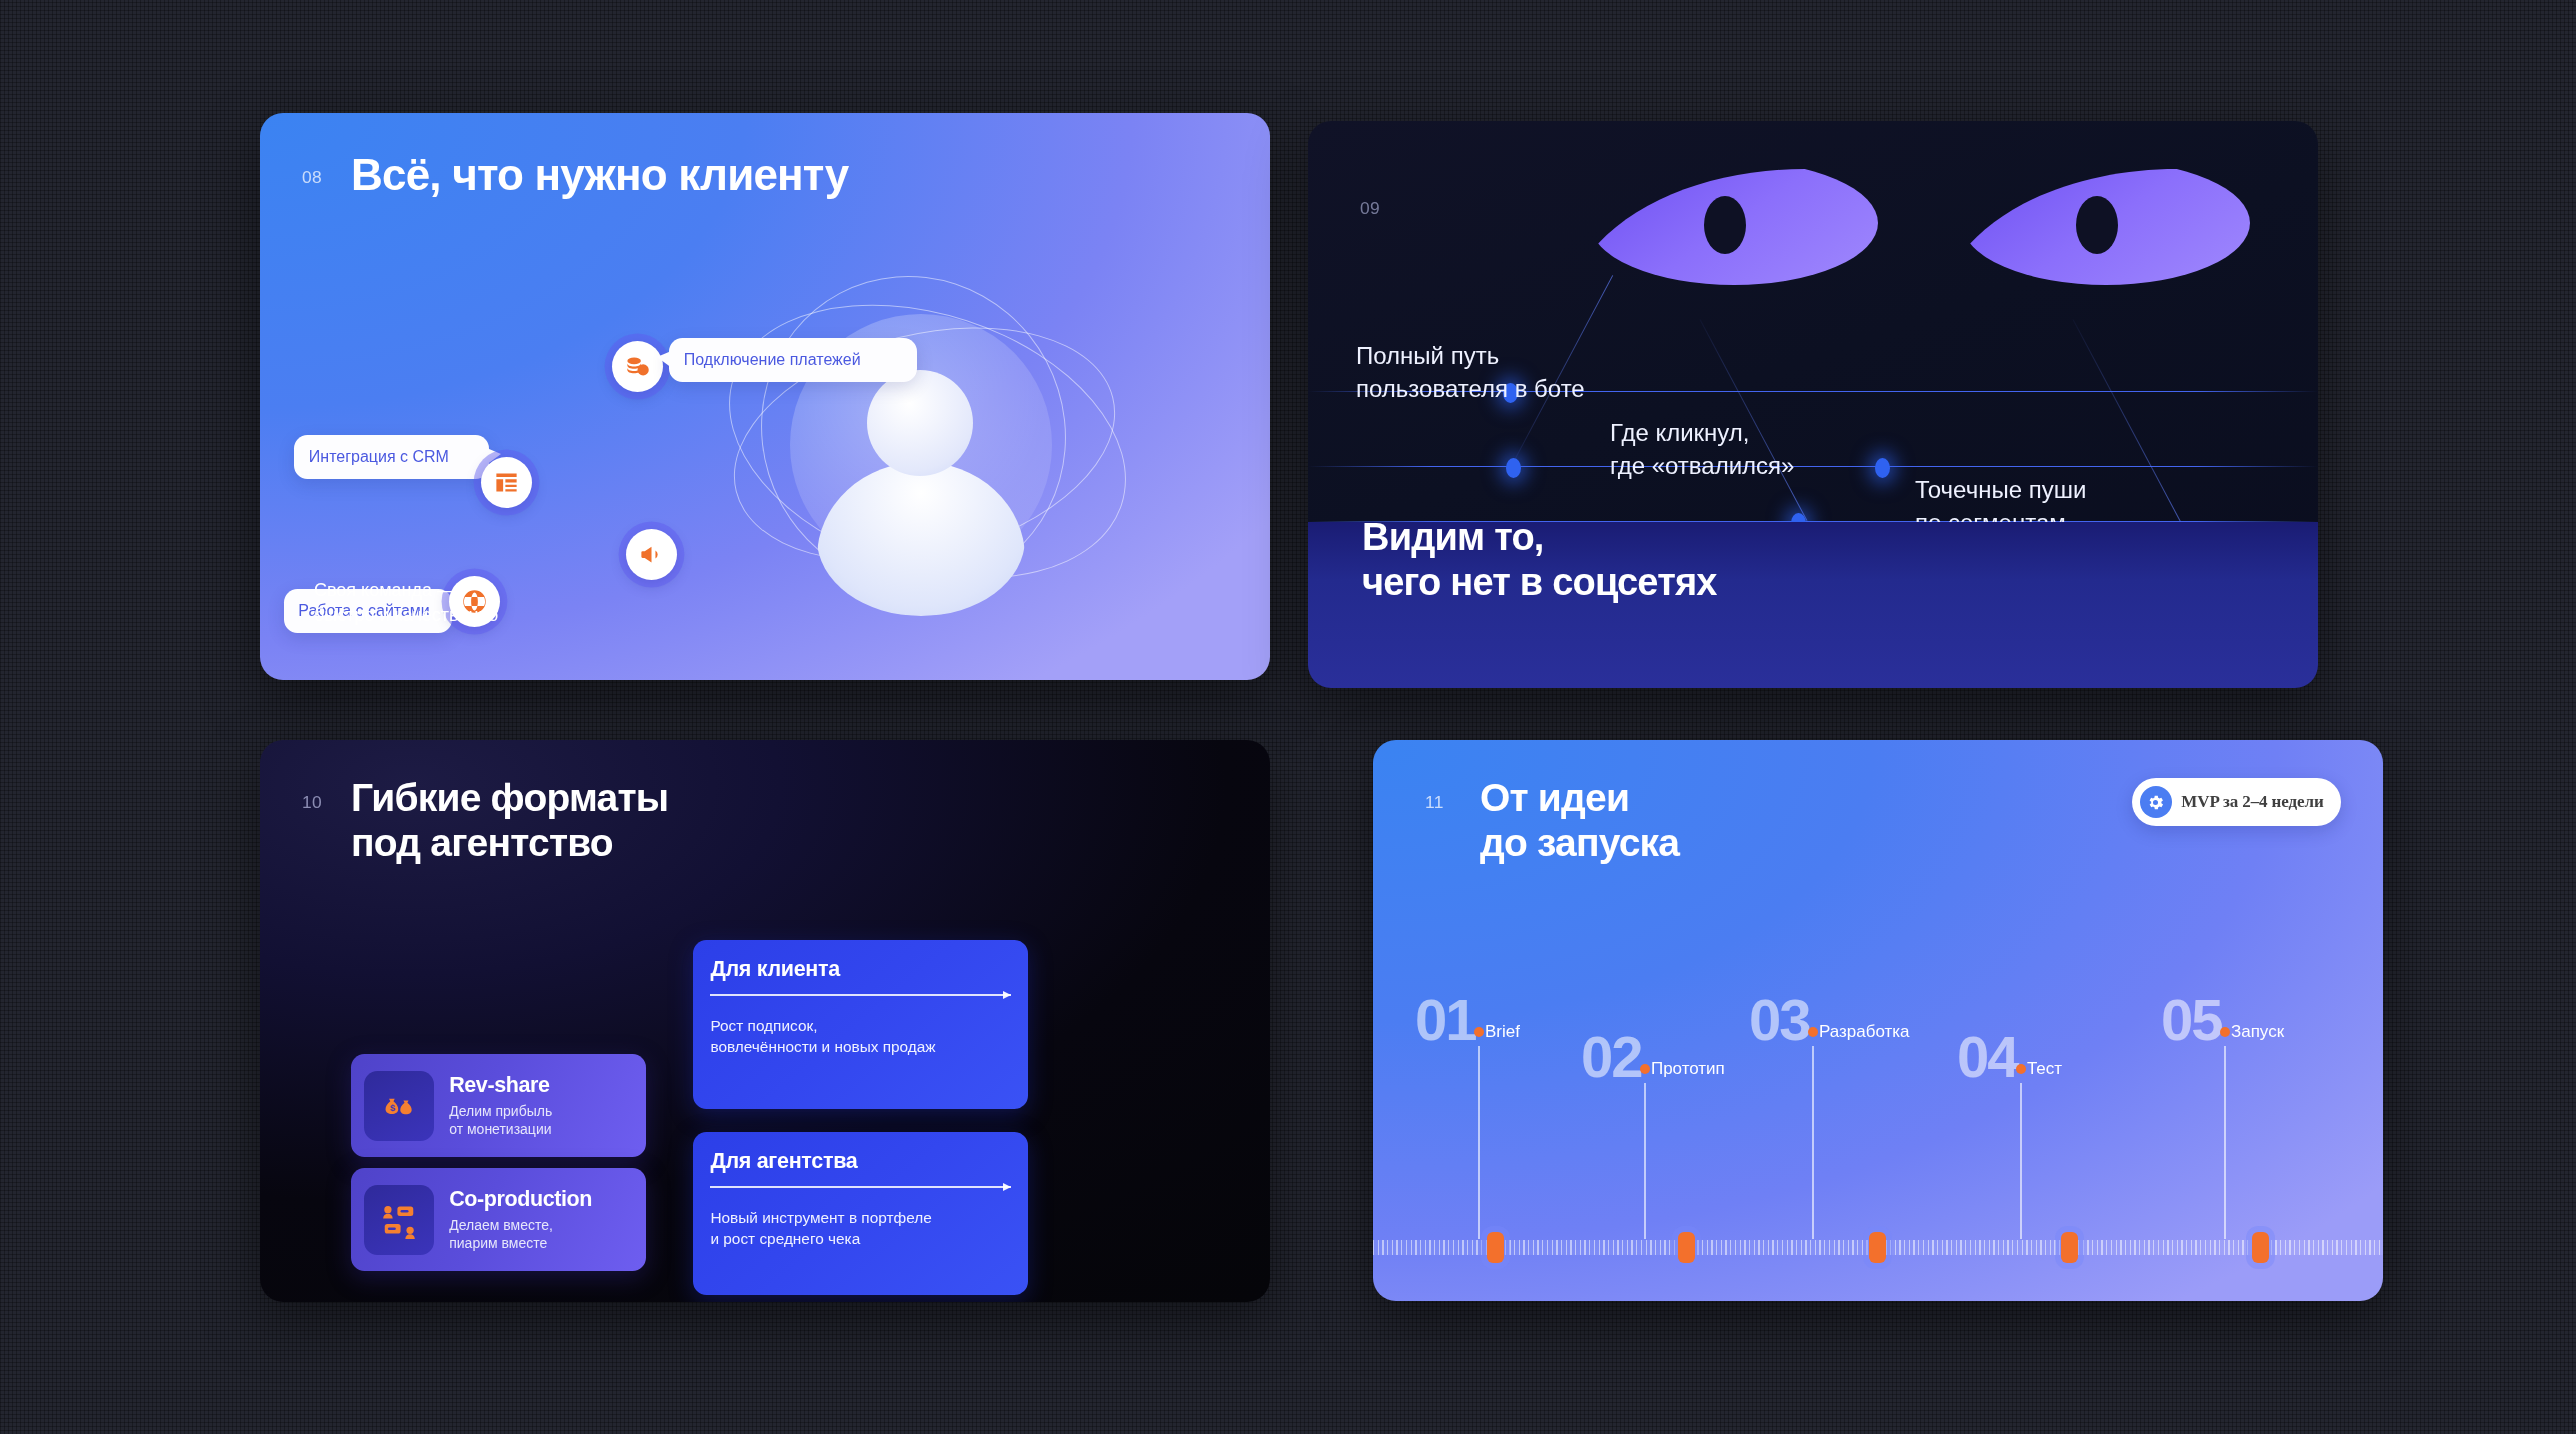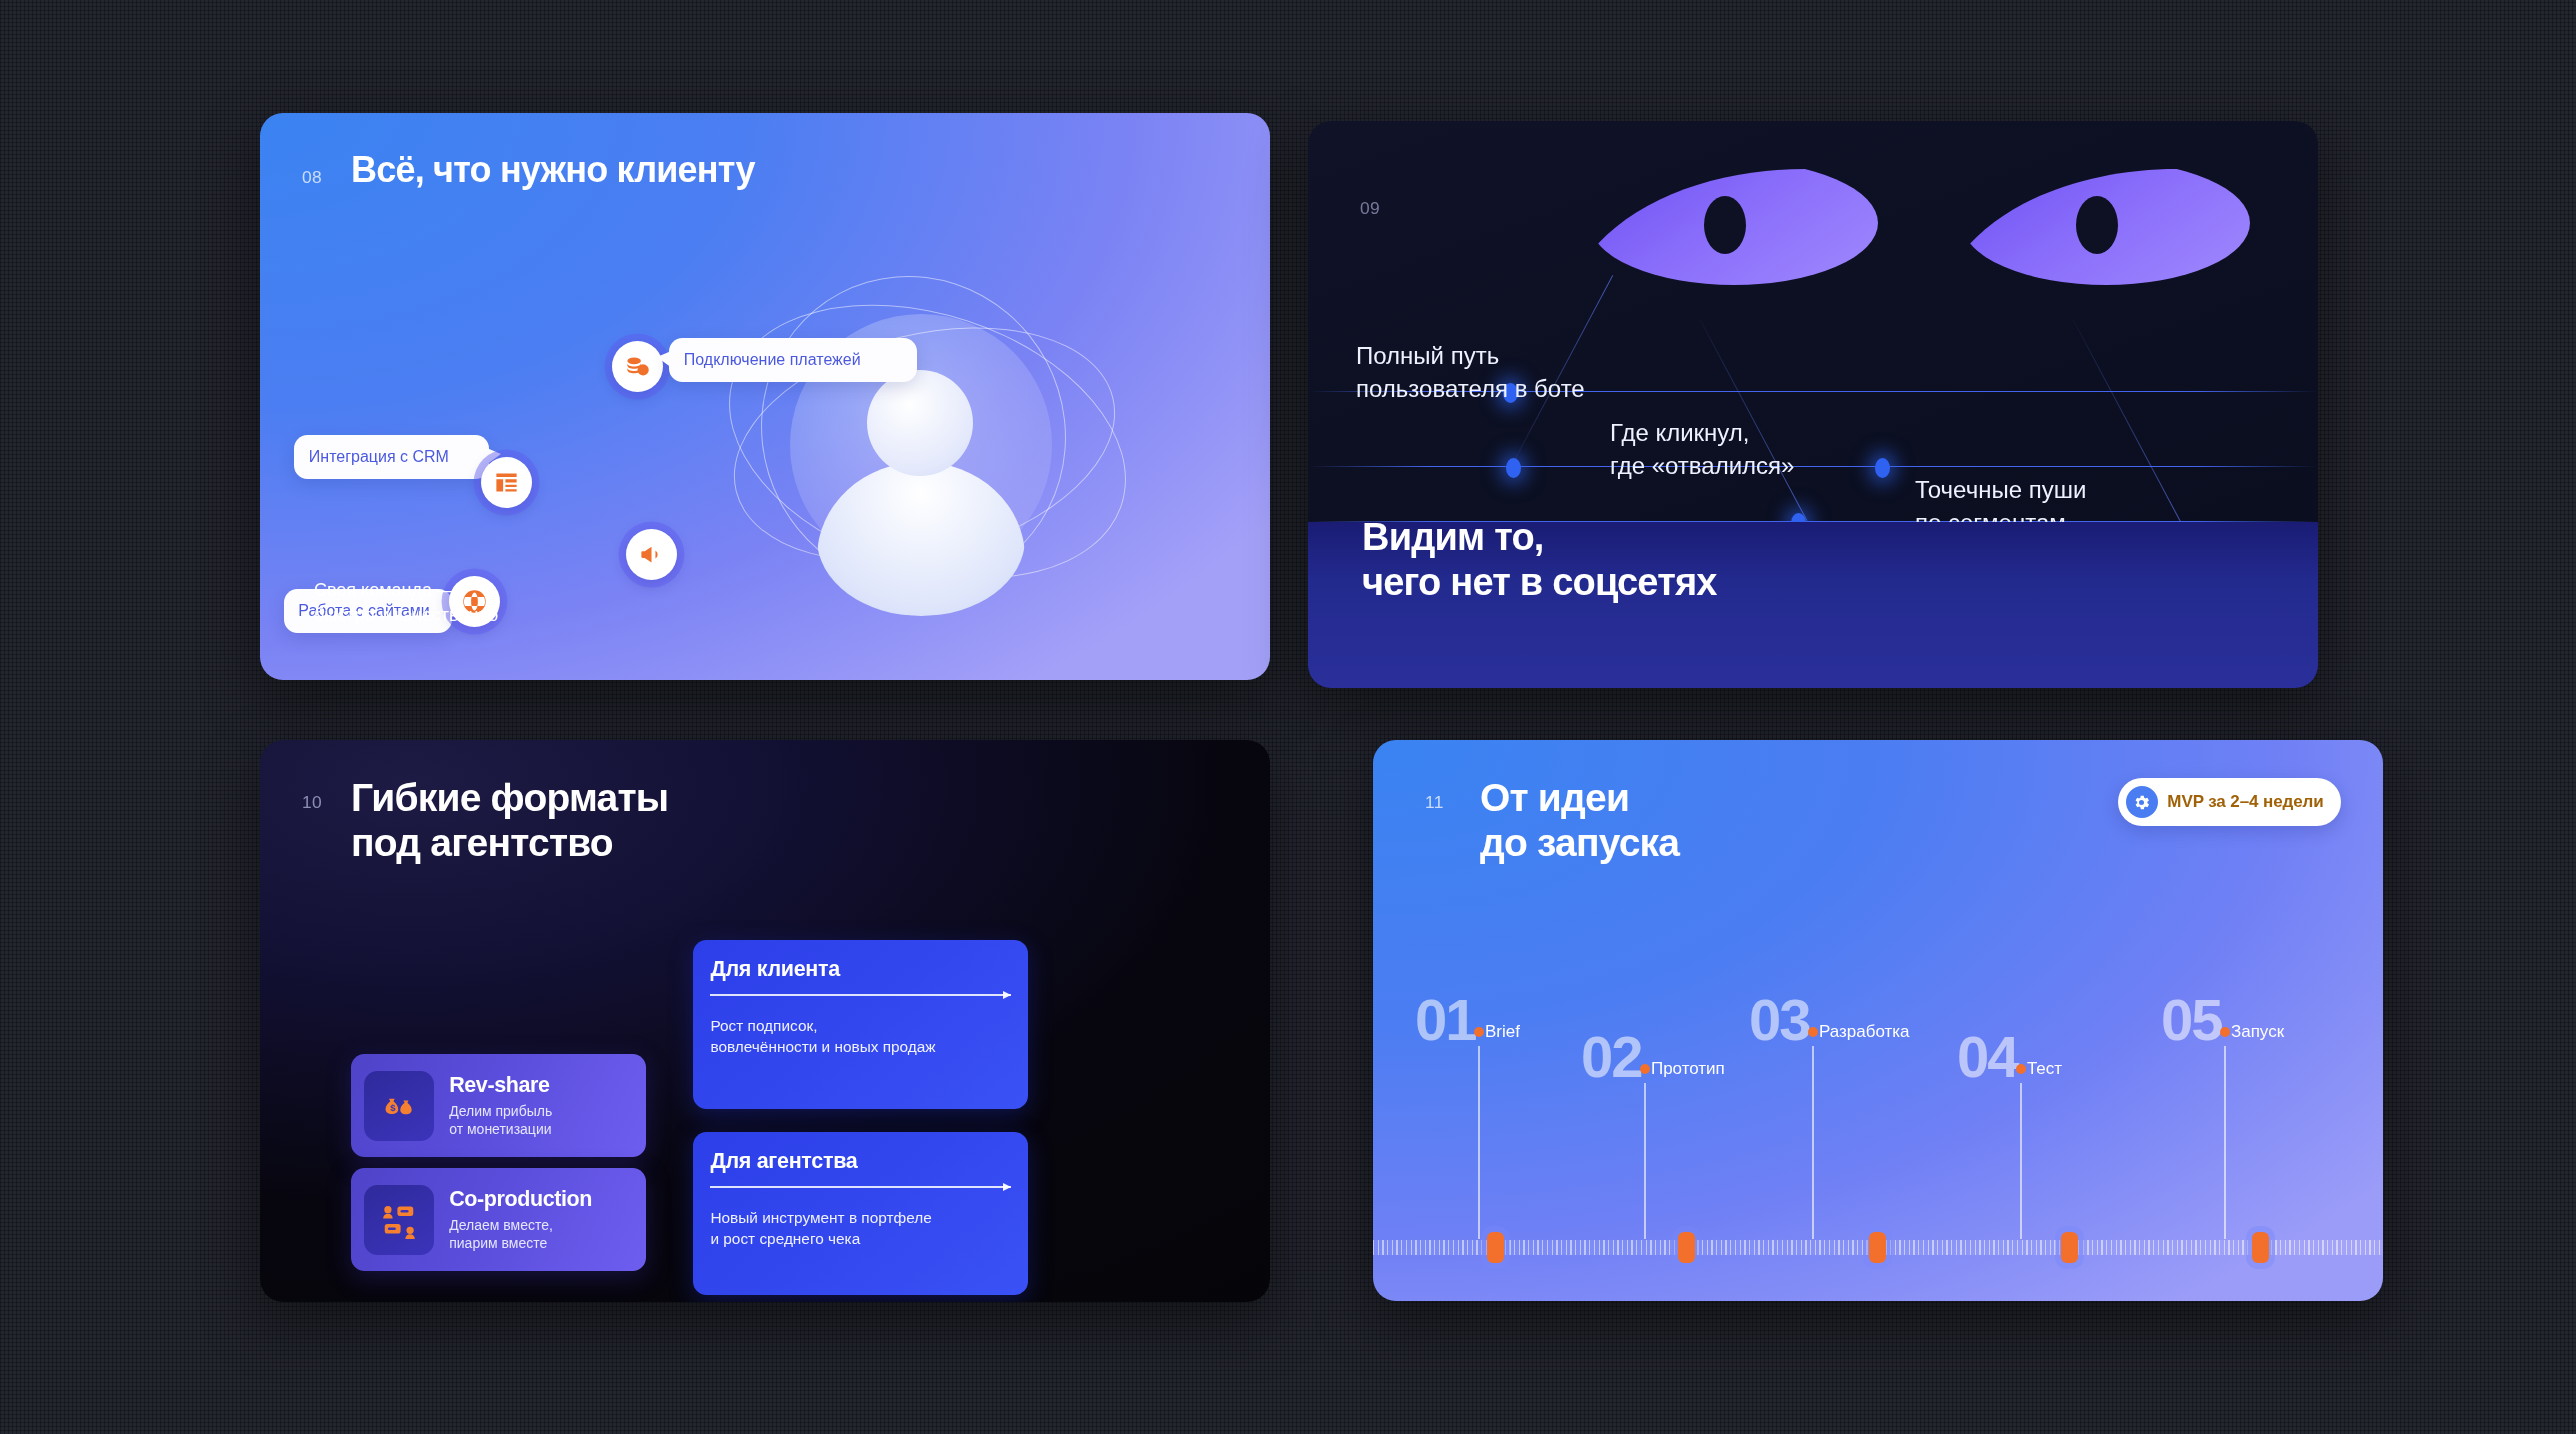--- a/index.html
+++ b/index.html
@@ -40,21 +40,21 @@
     white-space: pre-line;
   }
 
   
   #s08 {
     left: 260px; top: 113px; width: 1010px; height: 567px;
     background:
       radial-gradient(120% 130% at 0% 0%, #3b83f2 0%, #4b7ef2 40%, #7b83f4 72%, #a3a0f8 100%);
   }
   #s08 .snum { left: 42px; top: 54px; }
-  #s08 .stitle { left: 91px; top: 36px; font-size: 36px; }
+  #s08 .stitle { left: 91px; top: 36px; font-size: 44px; }
   #s08 .sub {
     position: absolute; left: 54px; bottom: 52px;
     color: #fff; font-size: 18px; line-height: 1.38; white-space: pre-line;
     font-weight: 400;
   }
   .orb {
     position: absolute; left: 530px; top: 201px;
     width: 262px; height: 262px; border-radius: 50%;
     background: radial-gradient(circle at 42% 35%, rgba(255,255,255,.36), rgba(255,255,255,.14) 62%, rgba(255,255,255,.07));
   }
@@ -202,21 +202,21 @@
     position: absolute; right: 42px; top: 38px;
     height: 48px; border-radius: 24px; background: #fff;
     display: flex; align-items: center; gap: 9.4px; padding: 0 17.4px 0 8px;
     box-shadow: 0 5.4px 17.4px rgba(20,30,110,.2);
   }
   .mvp .gear {
     width: 32px; height: 32px; border-radius: 50%;
     background: #4b7df2; display: flex; align-items: center; justify-content: center;
   }
   .mvp .gear svg { width: 19px; height: 19px; fill: #fff; }
-  .mvp span { color: #a16207; font-size: 17px; font-weight: 600; letter-spacing: -0.1px; }
+  .mvp span { color: #404040; font-size: 17px; font-weight: 600; letter-spacing: -0.1px; font-family: Liberation Serif, serif; }
 
   .step { position: absolute; }
   .step-num {
     font-size: 58px; font-weight: 700; color: rgba(255,255,255,.55);
     letter-spacing: -2px; line-height: .9;
   }
   .step-lbl {
     position: absolute; left: 100%; bottom: 4px; margin-left: 9.4px;
     color: #fff; font-size: 17px; white-space: nowrap; font-weight: 400;
   }

